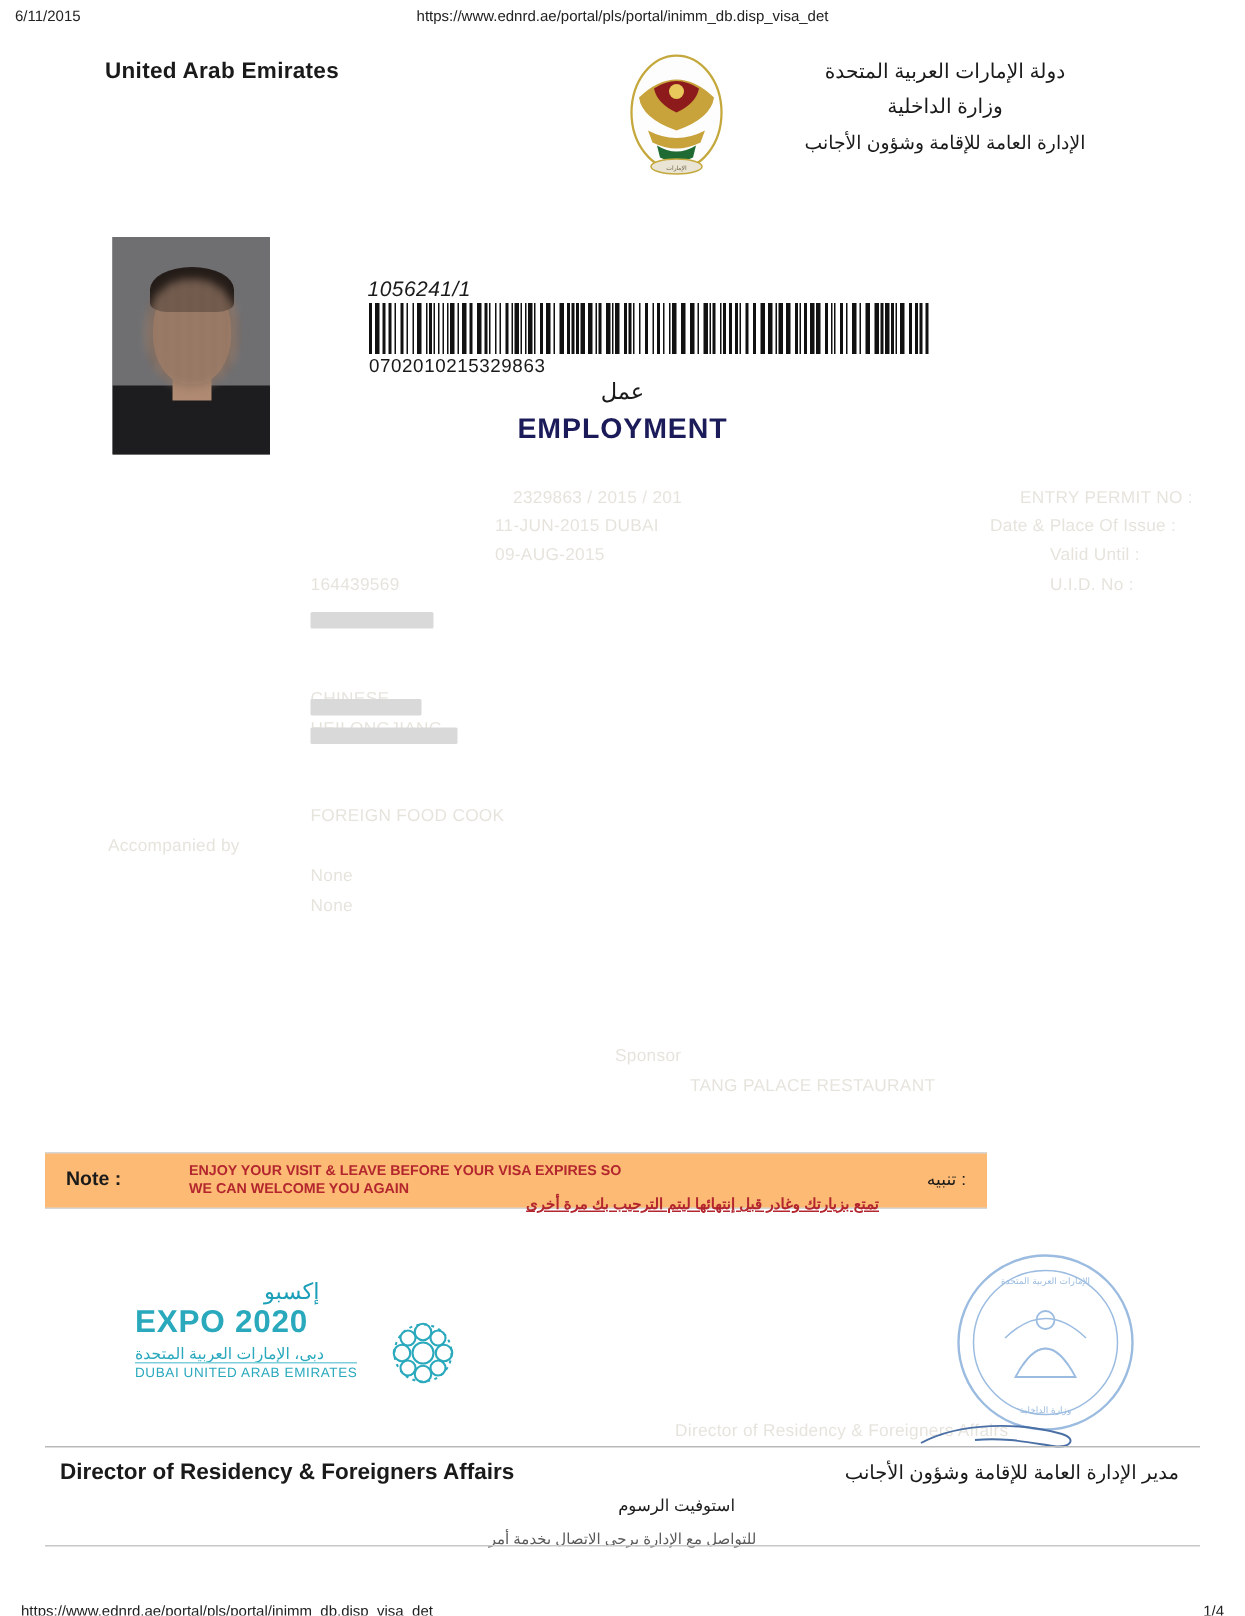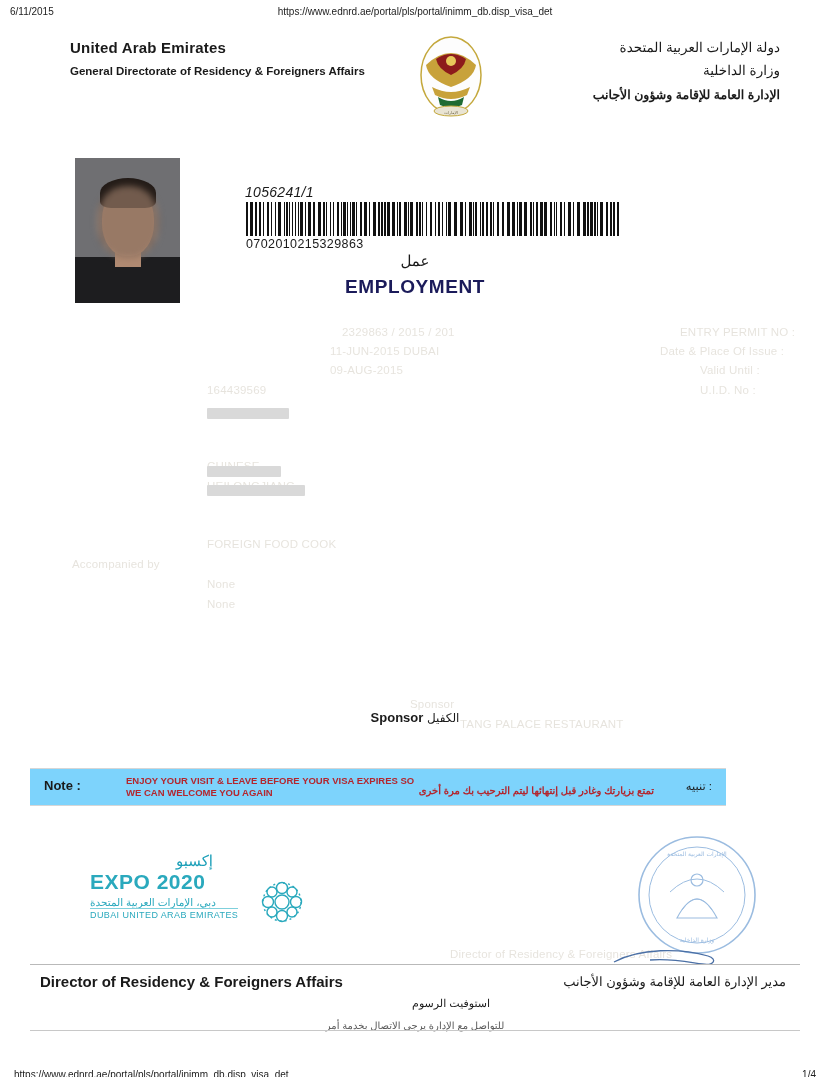--- a/index.html
+++ b/index.html
@@ -30,24 +30,24 @@
   
   .doc {
     position:absolute; left:30px; top:30px; width:770px; height:990px;
   }
   
   .masthead { position:absolute; left:0; top:5px; width:770px; height:90px; }
   .en-block { position:absolute; left:40px; top:4px; width:300px; text-align:left; }
   .en-1 { font-weight:bold; font-size:15px; letter-spacing:.2px; }
   .en-2 { font-weight:bold; font-size:15px; margin-top:8px; }
   .en-3 { font-weight:bold; font-size:11.5px; margin-top:9px; }
-  .ar-block { position:absolute; right:20px; top:4px; width:300px; text-align:right; direction:rtl;padding-left:28px; }
+  .ar-block { position:absolute; right:20px; top:4px; width:300px; text-align:center; direction:rtl;padding-left:28px; }
   .ar-1 { font-size:13.5px; }
   .ar-2 { font-size:13.5px; margin-top:7px; }
-  .ar-3 { font-size:12.5px; margin-top:9px;font-weight:bold; }
+  .ar-3 { font-size:12.5px; margin-top:9px; }
 
   .emblem { position:absolute; left:388px; top:0px; width:66px; height:86px; }
 
   
   .evisa-bar {
     position:absolute; left:0; top:96px; width:770px; height:21px;
     background: linear-gradient(to bottom, #cfcfcf, #e6e6e6 45%, #c9c9c9);
     border-top:1px solid #bdbdbd; border-bottom:1px solid #bdbdbd;
     display:flex; align-items:center; justify-content:center;
   }
@@ -122,31 +122,31 @@
   
   .sponsor-title {
     position:absolute; left:0; top:680px; width:770px; text-align:center; font-size:13px;
   }
   .sponsor-title b { font-weight:bold; }
   .sponsor-title .ar { font-size:12px; }
   .sponsor-rows { position:absolute; left:0; top:700px; width:770px; }
 
   
   .note {
-    position:absolute; left:0; top:738px; width:696px; height:36px;
-    background:#7dd3fc; border-top:1px solid #d6d6d6; border-bottom:1px solid #d6d6d6;
+    position:absolute; left:0; top:738px; width:628px; height:36px;
+    background:#fdba74; border-top:1px solid #d6d6d6; border-bottom:1px solid #d6d6d6;
   }
   .note .nlab { position:absolute; left:14px; top:9px; font-size:13px; font-weight:bold; }
   .note .ntxt-en {
     position:absolute; left:96px; top:6px; width:300px; font-size:9.5px; font-weight:bold;
     line-height:12px; color:#b3262e;
   }
   .note .ntxt-ar {
-    position:absolute; right:72px; top:16px; font-size:10px; font-weight:bold; color:#b3262e;
-    direction:rtl; white-space:nowrap;
+    position:absolute; right:72px; top:28px; font-size:10px; font-weight:bold; color:#b3262e;
+    direction:rtl; white-space:nowrap;text-decoration:underline;
   }
   .note .nlab-ar { position:absolute; right:14px; top:10px; font-size:11.5px;text-align:right; }
 
   
   .expo { position:absolute; left:28px; top:822px; width:270px; height:80px; color:#1b9fb8; }
   .expo .ar-top { position:absolute; left:118px; top:0; font-size:15px; color:#1b9fb8; }
   .expo .main { position:absolute; left:32px; top:18px; font-size:21px; font-weight:bold; color:#2aa9bd; letter-spacing:.5px; }
   .expo .sub-ar { position:absolute; left:32px; top:44px; font-size:10.5px; color:#2aa9bd; }
   .expo .sub-en { position:absolute; left:32px; top:58px; font-size:9px; color:#2aa9bd; letter-spacing:.4px; }
   .expo .rule { position:absolute; left:32px; top:56px; width:148px; height:1px; background:#7fd0dc; }
@@ -190,21 +190,20 @@
       <div class="ghost" style="left: 670px; top: 334px;">Valid Until :</div>
       <div class="ghost" style="left: 670px; top: 354px;">U.I.D. No :</div>
       <div class="ghost" style="left: 380px; top: 668px;">Sponsor</div>
       <div class="ghost" style="left: 430px; top: 688px;">TANG PALACE RESTAURANT</div>
       <div class="ghost" style="left: 420px; top: 918px;">Director of Residency &amp; Foreigners Affairs</div>
     </div>
 
   <div class="masthead">
     <div class="en-block">
       <div class="en-1">United Arab Emirates</div>
-      <div class="en-3">General Directorate of Residency &amp; Foreigners Affairs</div>
     </div>
 
     <div class="emblem">
       <svg viewBox="0 0 66 86" width="66" height="86">
         <ellipse cx="33" cy="40" rx="30" ry="38" fill="#fdfdfd" stroke="#c4a83c" stroke-width="1.5"></ellipse>
         <path d="M8 30 Q33 6 58 30 Q56 44 33 52 Q10 44 8 30 Z" fill="#c8a23a"></path>
         <path d="M18 24 Q33 14 48 24 Q46 34 33 40 Q20 34 18 24 Z" fill="#8d1b1b"></path>
         <circle cx="33" cy="26" r="5" fill="#e8c85a"></circle>
         <path d="M14 52 Q33 62 52 52 L49 60 Q33 68 17 60 Z" fill="#c8a23a"></path>
         <path d="M20 62 Q33 70 46 62 L44 70 Q33 75 22 70 Z" fill="#1f6b33"></path>
@@ -398,24 +397,20 @@
         <div class="val"></div>
         <div class="lab-ar"></div>
       </div>
       <div class="row">
         <div class="lab-en"></div>
         <div class="val"></div>
         <div class="lab-ar"></div>
       </div>
     </div>
 
-  <div class="sponsor-title">
-    <b>Sponsor</b>
-    <span class="ar">الكفيل</span>
-  </div>
   <div class="sponsor-rows" id="sponsor-rows">
       <div class="row" style="height: 21px;">
         <div class="lab-en"></div>
         <div class="val" style="left: 125px;"></div>
         <div class="lab-ar"></div>
       </div>
       <div class="row" style="height: 21px;">
         <div class="lab-en"></div>
         <div class="val" style="left: 125px;"></div>
         <div class="lab-ar"></div>

